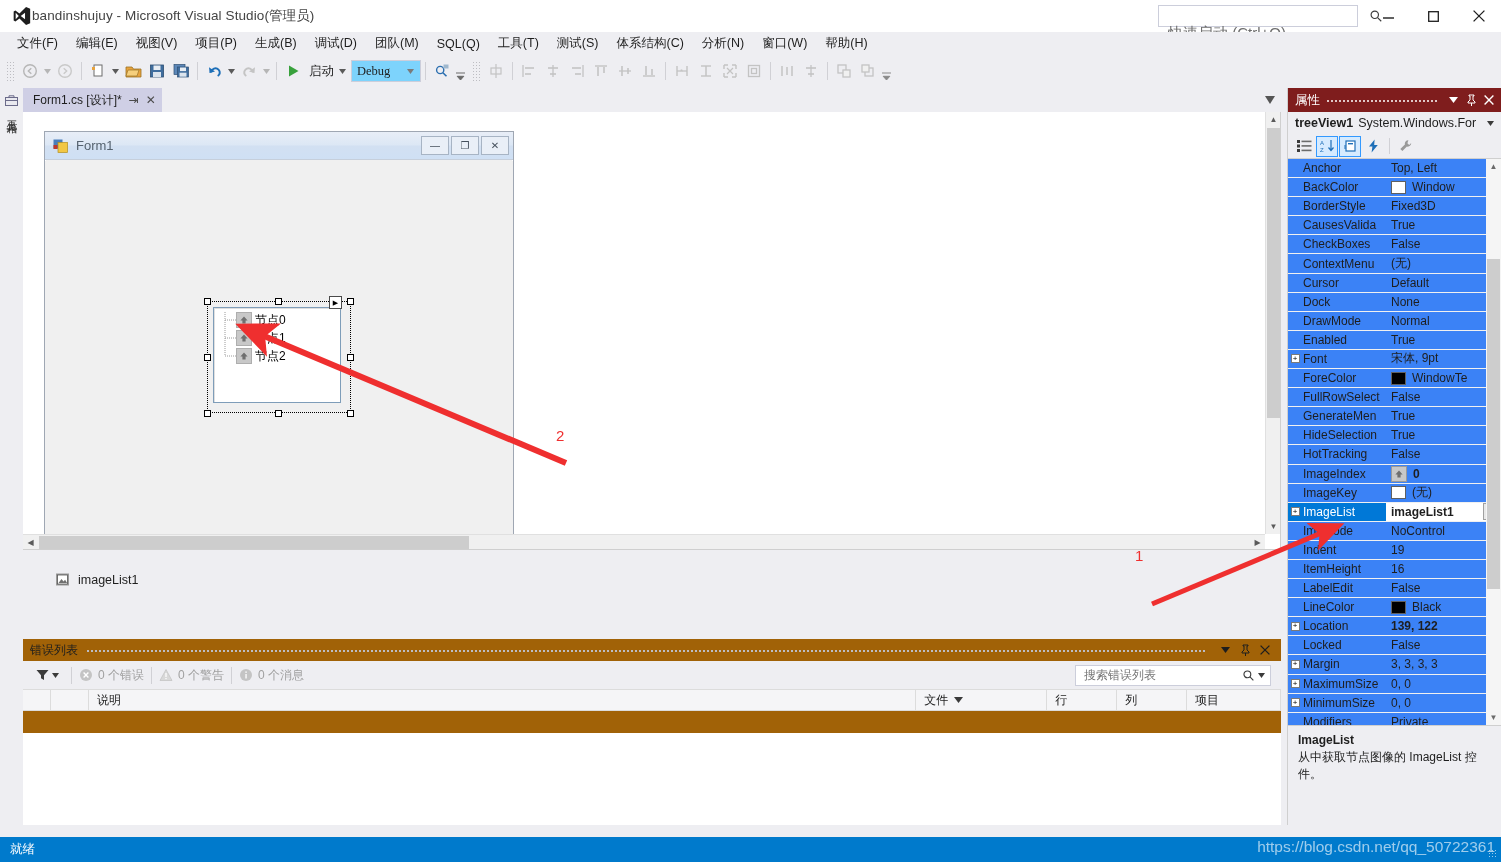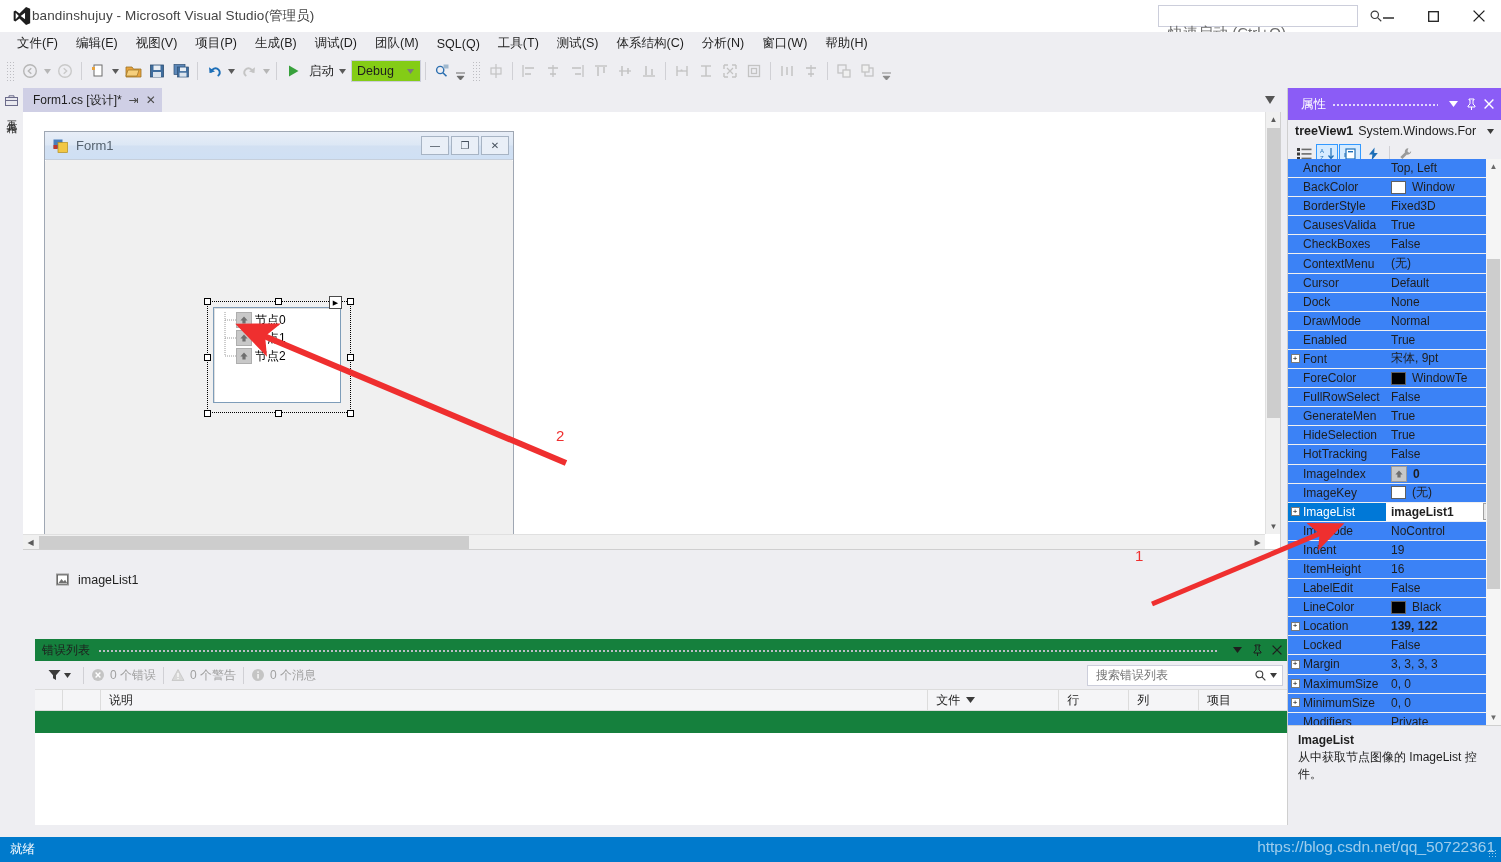--- a/index.html
+++ b/index.html
@@ -60,23 +60,24 @@
     background-image: radial-gradient(#b8b8bd 40%, transparent 41%);
     background-size: 3px 3px; opacity: .9;
   }
   .tbtn {
     width: 24px; height: 24px; display: flex; align-items: center; justify-content: center;
   }
   .tsep { width: 1px; height: 18px; background: #d0d0d5; margin: 0 4px; }
   .tcaret { width: 11px; height: 24px; display: flex; align-items: center; justify-content: center; }
   .run-label { font-size: 12.5px; color: #1e1e1e; padding: 0 3px 0 4px; }
   .cfg-combo {
-    width: 70px; height: 22px; border: 1px solid #cccedb; background: #84cc16;
+    width: 70px; height: 22px; border: 1px solid #cccedb; background: #7dd3fc;
     display: flex; align-items: center; padding: 0 2px 0 5px; font-size: 12.5px;
     margin-left: 3px;
+    font-family: Liberation Serif, serif;
   }
   .cfg-combo span { flex: 1; }
   .overflow { width: 12px; height: 24px; display:flex; align-items:flex-end; justify-content:center; padding-bottom:2px; }
 
   
   .toolbox-tab {
     position: absolute; left: 0; top: 90px; width: 23px; height: 75px;
     background: #eeeef2; display: flex; align-items: flex-start; justify-content: center;
     padding-top: 4px;
   }
@@ -170,22 +171,22 @@
     position: absolute; left: 23px; top: 549px; width: 1258px; height: 90px;
     background: #eeeef2; border-top: 1px solid #cfcfcf;
   }
   .tray-item {
     position: absolute; left: 32px; top: 22px; display: flex; align-items: center; gap: 7px;
   }
   .tray-label { font-size: 12.5px; color: #1e1e1e; }
 
   
   .errorpanel {
-    position: absolute; left: 35px; top: 639px; width: 1258px; height: 186px;
-    background: #15803d;
+    position: absolute; left: 23px; top: 639px; width: 1258px; height: 186px;
+    background: #a16207;
   }
   .ep-header { height: 22px; display: flex; align-items: center; padding-left: 7px; }
   .ep-title { font-size: 12px; color: #1e1e1e; }
   .ep-dots {
     flex: 1; height: 22px; margin: 0 8px;
     background-image: radial-gradient(#bcbcc4 40%, transparent 41%);
     background-size: 4px 4px; background-position: 0 10px; background-repeat: repeat-x;
   }
   .ep-hbtn { width: 20px; height: 22px; display:flex; align-items:center; justify-content:center; color:#1e1e1e; }
   .ep-toolbar {
@@ -214,21 +215,21 @@
     padding-left: 8px; gap: 6px;
   }
   .grid-body { position: absolute; left:0; right:0; top: 94px; bottom: 0; background: #fff; }
 
   
   .props {
     position: absolute; left: 1287px; top: 88px; width: 214px; height: 737px;
     background: #eeeef2; border-left: 1px solid #cfcfcf;
   }
   .props-header {
-    height: 32px; background: #8b5cf6; display: flex; align-items: center; padding: 0 3px 0 13px;
+    height: 24px; background: #7f1d1d; display: flex; align-items: center; padding: 0 3px 0 7px;
     color: #fff;
   }
   .props-header .ph-title { font-size: 12.5px; }
   .ph-dots {
     flex: 1; height: 24px; margin: 0 6px;
     background-image: radial-gradient(rgba(255,255,255,.75) 40%, transparent 41%);
     background-size: 4px 4px; background-position: 0 11px; background-repeat: repeat-x;
   }
   .ph-btn { width: 18px; height: 24px; display:flex; align-items:center; justify-content:center; }
   .props-obj {

